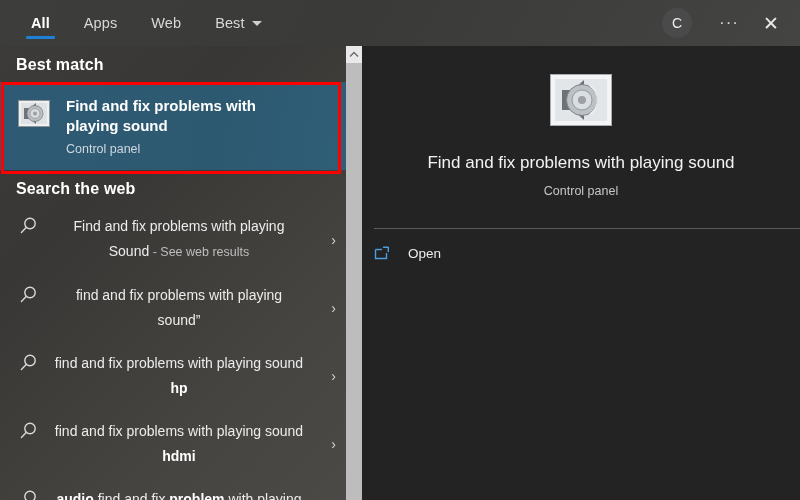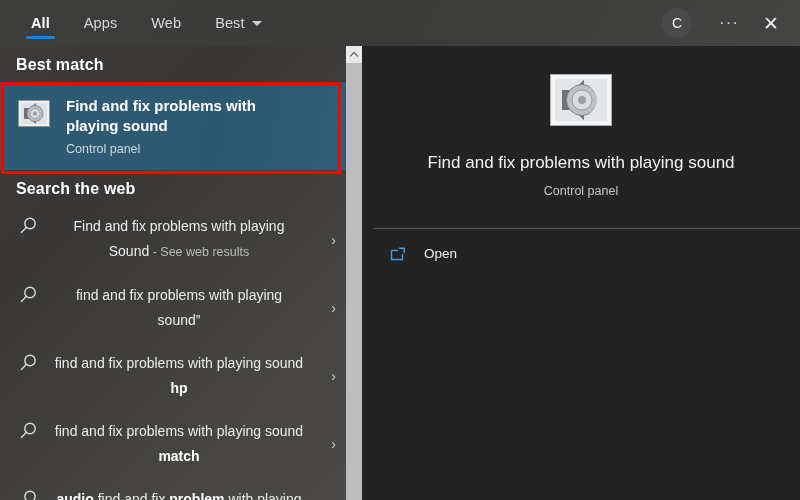--- a/index.html
+++ b/index.html
@@ -240,23 +240,22 @@
   .divider {
     position: absolute;
     top: 182px;
     left: 12px; right: 0;
     height: 1px;
     background: #5a5a5a;
   }
   .action {
     position: absolute;
     top: 200px;
-    left: 28px;
-    display: flex;
-    align-items: center;
+    left: 12px;
+    display: flex;
     cursor: default;
   }
   .action .act-icon { margin-right: 18px; display: flex; }
   .action .act-label { color: #ececec; font-size: 13.5px; }
 </style>
 </head>
 <body>
 
 <div id="app">
 
@@ -359,21 +358,21 @@
       </div>
 
       <div class="result">
         <div class="mag">
           <svg width="20" height="20" viewBox="0 0 20 20">
               <circle cx="12" cy="7.5" r="5.2" fill="none" stroke="#d9d9d9" stroke-width="1.4"></circle>
               <line x1="8.2" y1="11.4" x2="3.4" y2="16.4" stroke="#d9d9d9" stroke-width="1.4" stroke-linecap="round"></line>
             </svg>
         </div>
         <div class="rtext">
-          <span>find and fix problems with playing sound </span><b>match</b>
+          <span>find and fix problems with playing sound </span><b>hdmi</b>
         </div>
         <div class="chev">›</div>
       </div>
 
       <div class="result">
         <div class="mag">
           <svg width="20" height="20" viewBox="0 0 20 20">
               <circle cx="12" cy="7.5" r="5.2" fill="none" stroke="#d9d9d9" stroke-width="1.4"></circle>
               <line x1="8.2" y1="11.4" x2="3.4" y2="16.4" stroke="#d9d9d9" stroke-width="1.4" stroke-linecap="round"></line>
             </svg>

